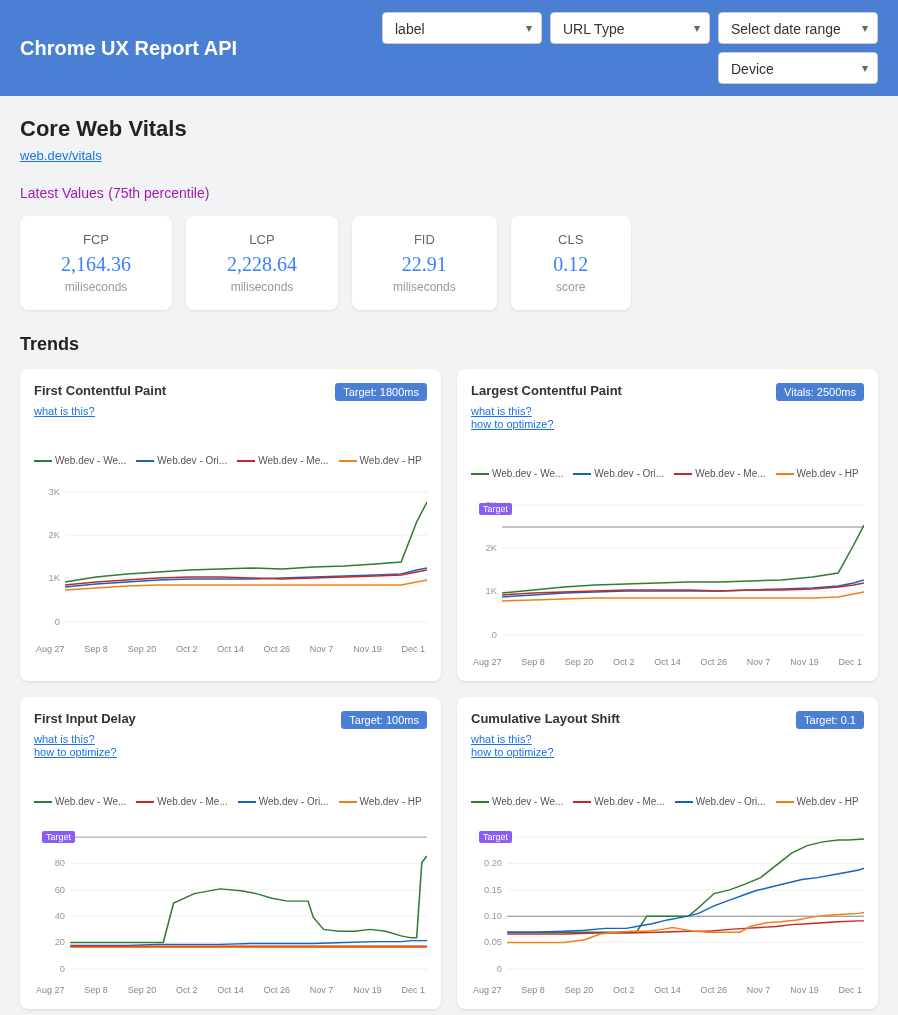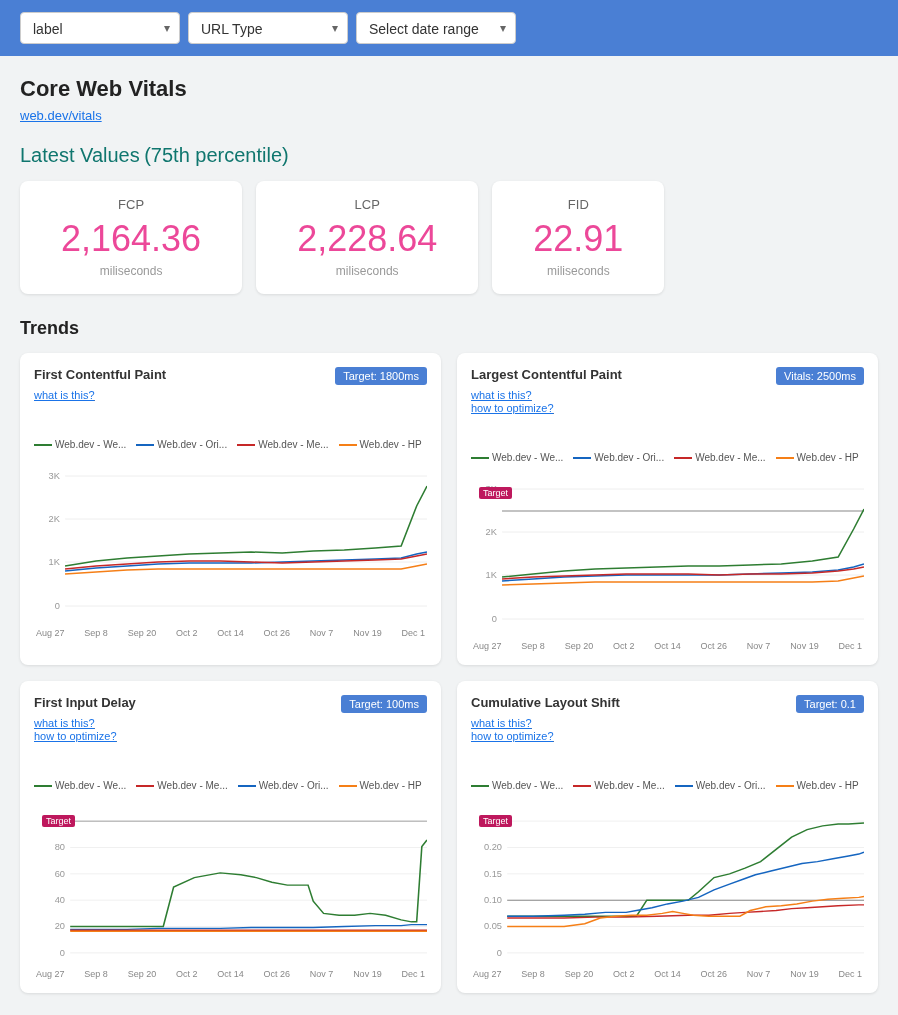--- a/index.html
+++ b/index.html
@@ -54,38 +54,38 @@
       font-size: 12px;
     }
 
     
     .content { padding: 20px; }
 
     .page-title { font-size: 22px; font-weight: bold; color: #222; margin-bottom: 4px; }
     .page-link { color: #1a73e8; font-size: 13px; text-decoration: underline; cursor: pointer; }
 
     .section-title { font-size: 16px; font-weight: bold; color: #333; margin-top: 20px; margin-bottom: 14px; }
-    .section-title span { font-weight: normal; color: #0f766e; font-size: 20px; }
+    .section-title span { font-weight: normal; color: #a21caf; font-size: 14px; }
 
     
     .metrics-row {
       display: flex;
       gap: 14px;
       margin-bottom: 24px;
     }
     .metric-card {
       background: white;
       border-radius: 8px;
       padding: 16px 41px;
       text-align: center;
       min-width: 120px;
       box-shadow: 0 1px 3px rgba(0,0,0,0.1);
     }
     .metric-label { font-size: 13px; color: #666; margin-bottom: 6px; }
-    .metric-value { font-size: 36px; font-weight: 300; color: #ec4899; margin-bottom: 4px; }
+    .metric-value { font-size: 20px; font-weight: 300; color: #3b82f6; margin-bottom: 4px; font-family: Liberation Serif, serif; }
     .metric-unit { font-size: 12px; color: #999; }
 
     
     .trends-title { font-size: 18px; font-weight: bold; color: #222; margin-bottom: 14px; }
 
     .charts-grid {
       display: grid;
       grid-template-columns: 1fr 1fr;
       gap: 16px;
     }
@@ -144,47 +144,53 @@
       font-size: 9px;
       color: #888;
       margin-top: 2px;
       padding: 0 2px;
     }
 
     .target-label {
       position: absolute;
       top: 8px;
       left: 8px;
-      background: #be185d;
+      background: #8b5cf6;
       color: white;
       font-size: 9px;
       padding: 1px 4px;
       border-radius: 2px;
     }
   </style>
 </head>
 <body>
 
 <header class="header">
+  <div class="header-title">Chrome UX Report API</div>
   <div class="header-controls">
     <div class="dropdown-wrapper">
       <select class="dropdown">
         <option>label</option>
       </select>
     </div>
     <div class="dropdown-wrapper">
       <select class="dropdown">
         <option>URL Type</option>
       </select>
     </div>
     <div class="dropdown-wrapper">
       <select class="dropdown">
         <option>Select date range</option>
       </select>
     </div>
+    <div class="dropdown-wrapper">
+      <select class="dropdown">
+        <option>Device</option>
+      </select>
+    </div>
   </div>
 </header>
 
 <main class="content">
 
   <h1 class="page-title">Core Web Vitals</h1>
   <a class="page-link">web.dev/vitals</a>
 
   <div class="section-title">
     <span>Latest Values</span>
@@ -205,20 +211,25 @@
       <div class="metric-value">2,228.64</div>
       <div class="metric-unit">miliseconds</div>
     </div>
 
     <div class="metric-card">
       <div class="metric-label">FID</div>
       <div class="metric-value">22.91</div>
       <div class="metric-unit">miliseconds</div>
     </div>
 
+    <div class="metric-card">
+      <div class="metric-label">CLS</div>
+      <div class="metric-value">0.12</div>
+      <div class="metric-unit">score</div>
+    </div>
   </div>
 
   
   <h2 class="trends-title">Trends</h2>
 
   <div class="charts-grid">
 
     <div class="chart-card">
       <div class="chart-header">
         <span class="chart-title">First Contentful Paint</span>

